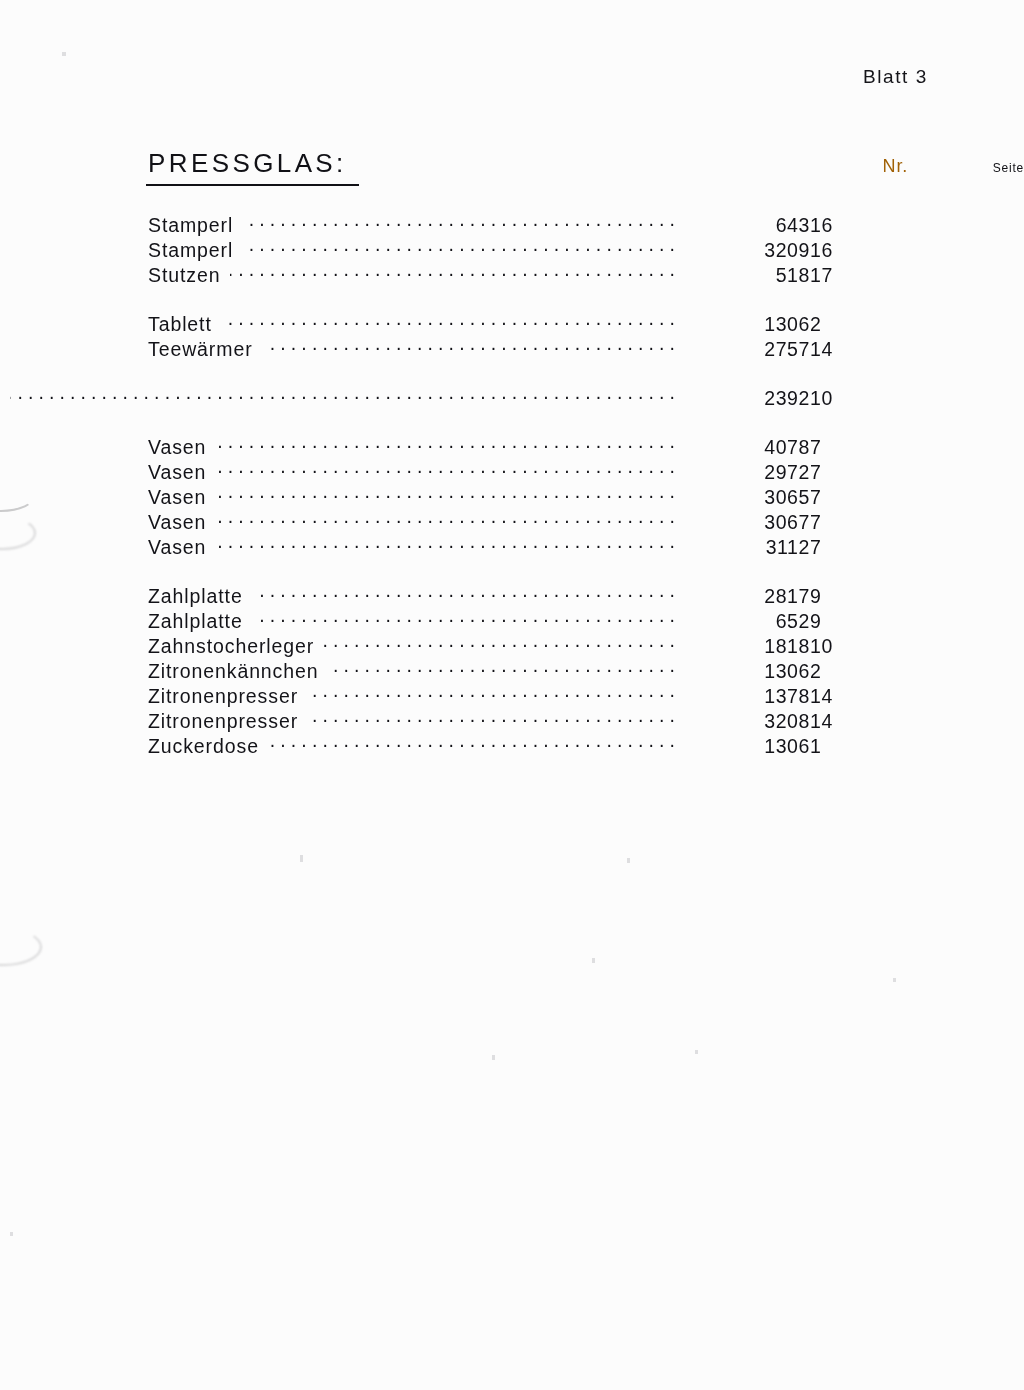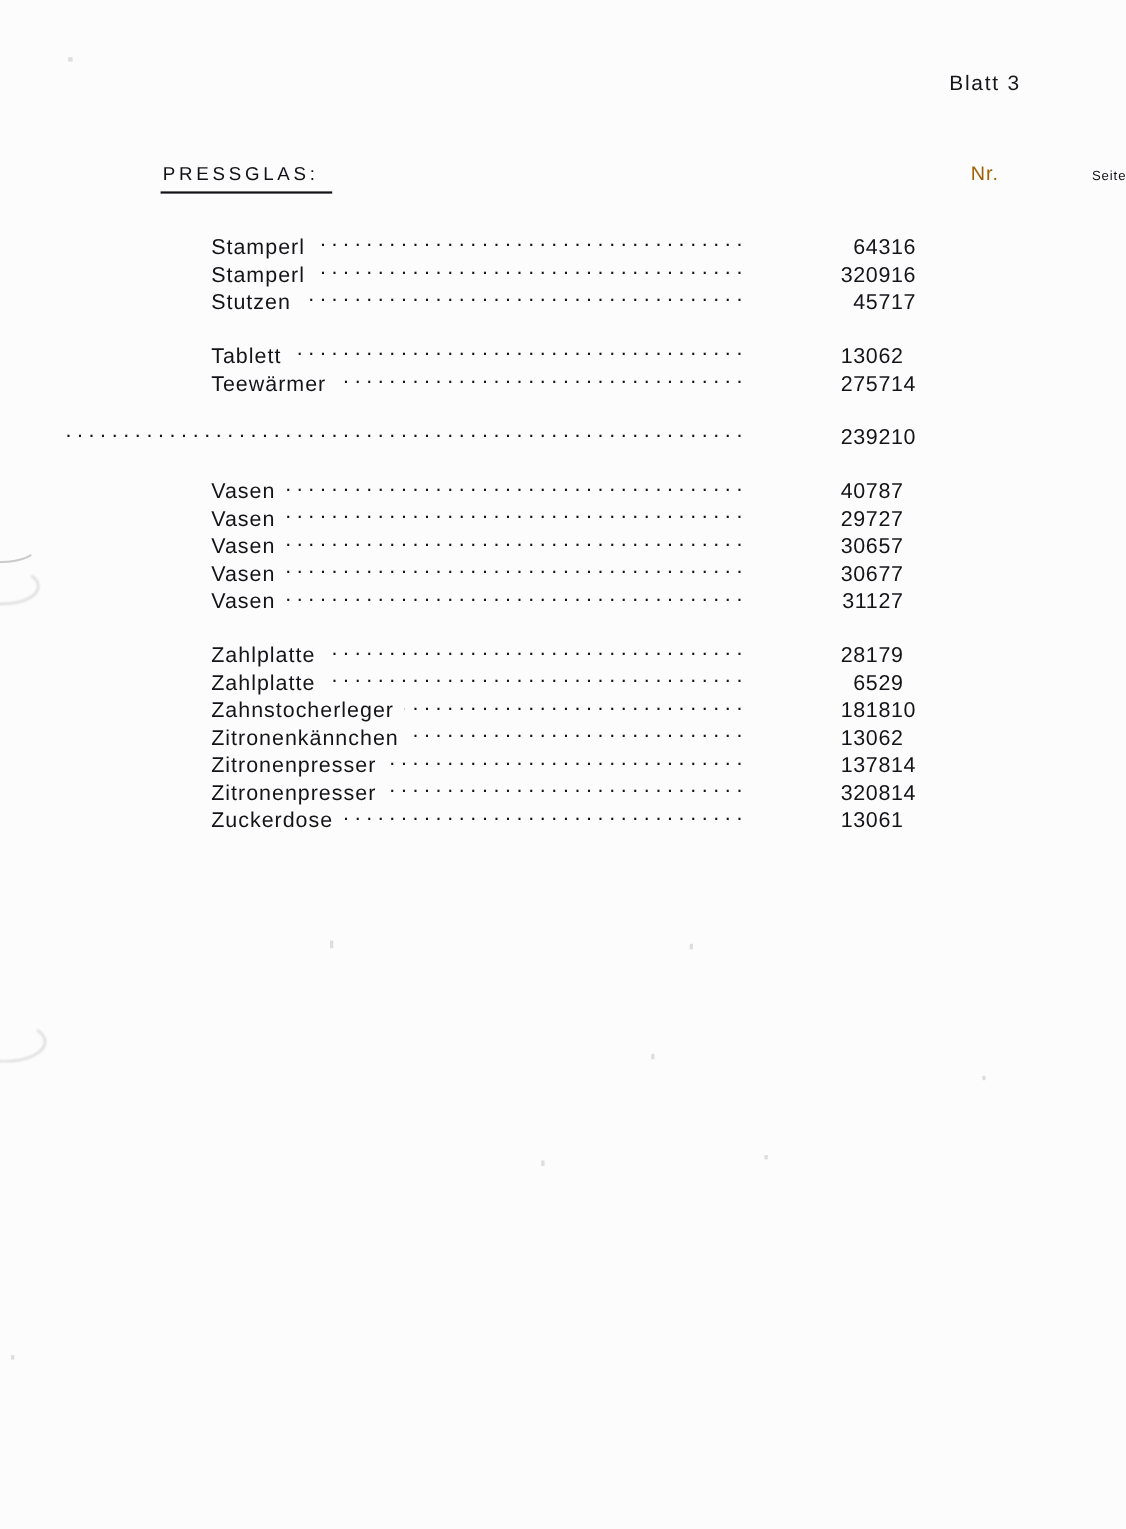--- a/index.html
+++ b/index.html
@@ -59,21 +59,20 @@
     left: 0;
     top: 148px;
     width: 1024px;
   }
   .row {
     position: relative;
     display: flex;
     align-items: baseline;
     height: 25px;
     color: #131318;
-    margin-left: 44px;
   }
   .row.gap-before { margin-top: 24px; }
 
   .label {
     flex: 0 0 auto;
     margin-left: 148px;
     font-size: 19.5px;
     letter-spacing: 0.9px;
     white-space: nowrap;
     color: #131318;
@@ -120,21 +119,21 @@
   .head-row {
     position: relative;
     display: flex;
     align-items: baseline;
     height: 34px;
     margin-bottom: 32px;
   }
   .section-title {
     flex: 0 0 auto;
     margin-left: 148px;
-    font-size: 17px;
+    font-size: 26px;
     letter-spacing: 3.4px;
     color: #111116;
     position: relative;
     white-space: nowrap;
   }
   .section-title::after {
     content: "";
     position: absolute;
     left: -2px;
     right: -12px;
@@ -198,21 +197,21 @@
       </div>
       <div class="row">
         <div class="label">Stamperl</div>
         <div class="leader"></div>
         <div class="col-nr">3209</div>
         <div class="col-seite">16</div>
       </div>
       <div class="row">
         <div class="label">Stutzen</div>
         <div class="leader"></div>
-        <div class="col-nr">457</div>
+        <div class="col-nr">518</div>
         <div class="col-seite">17</div>
       </div>
     </div>
 
     <div>
       <div class="row gap-before">
         <div class="label">Tablett</div>
         <div class="leader"></div>
         <div class="col-nr">1306</div>
         <div class="col-seite">2</div>

